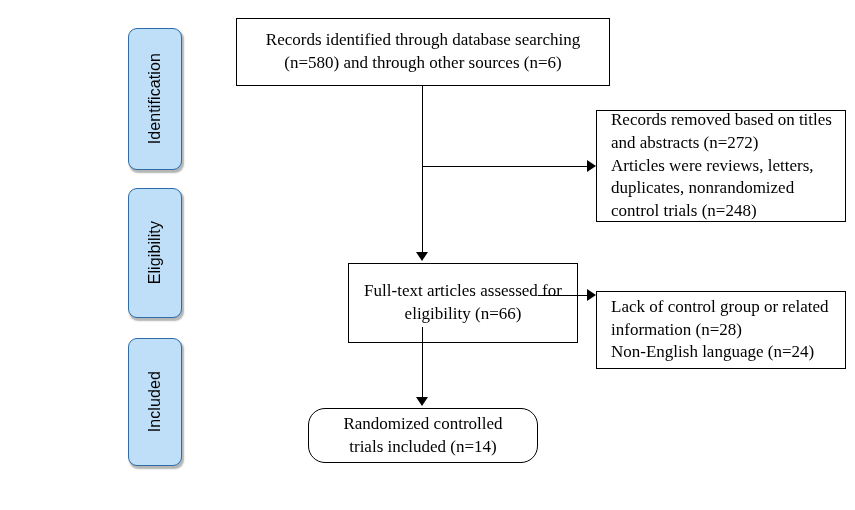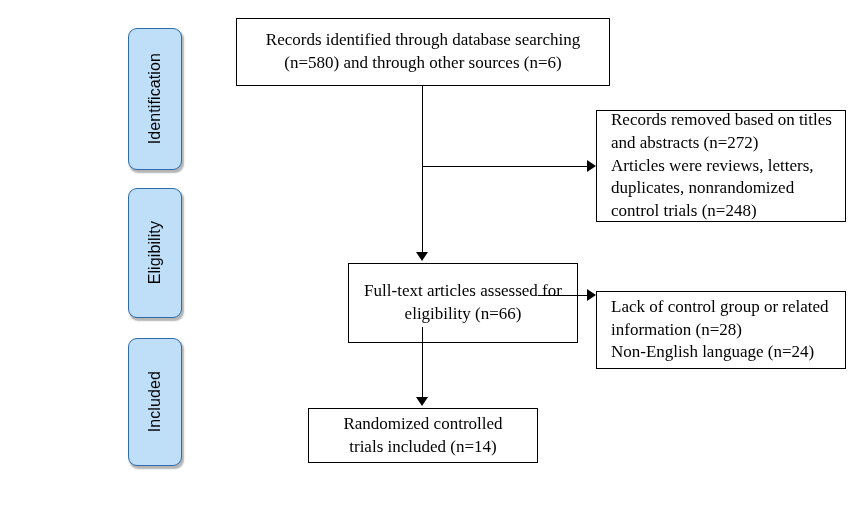--- a/index.html
+++ b/index.html
@@ -138,21 +138,21 @@
     <span class="box-text">Full-text articles assessed for
 eligibility (n=66)</span>
   </div>
 
   <div class="flow-box leftalign" style="left:596px; top:256px; width:250px; height:78px;margin-top:35px;">
     <span class="box-text">Lack of control group or related
 information (n=28)
 Non-English language (n=24)</span>
   </div>
 
-  <div class="flow-box center" style="left:308px; top:408px; width:230px; height:55px;">
+  <div class="flow-box center" style="left:308px; top:408px; width:230px; height:55px;border-radius:17px;">
     <span class="box-text">Randomized controlled
 trials included (n=14)</span>
   </div>
 
   <div class="conn-v" style="left:422px; top:86px; height:168px;"></div>
   <div class="arrow-down" style="left:416px; top:252px;"></div>
 
   <div class="conn-h" style="left:422px; top:166px; width:166px;"></div>
   <div class="arrow-right" style="left:587px; top:160px;"></div>
 

